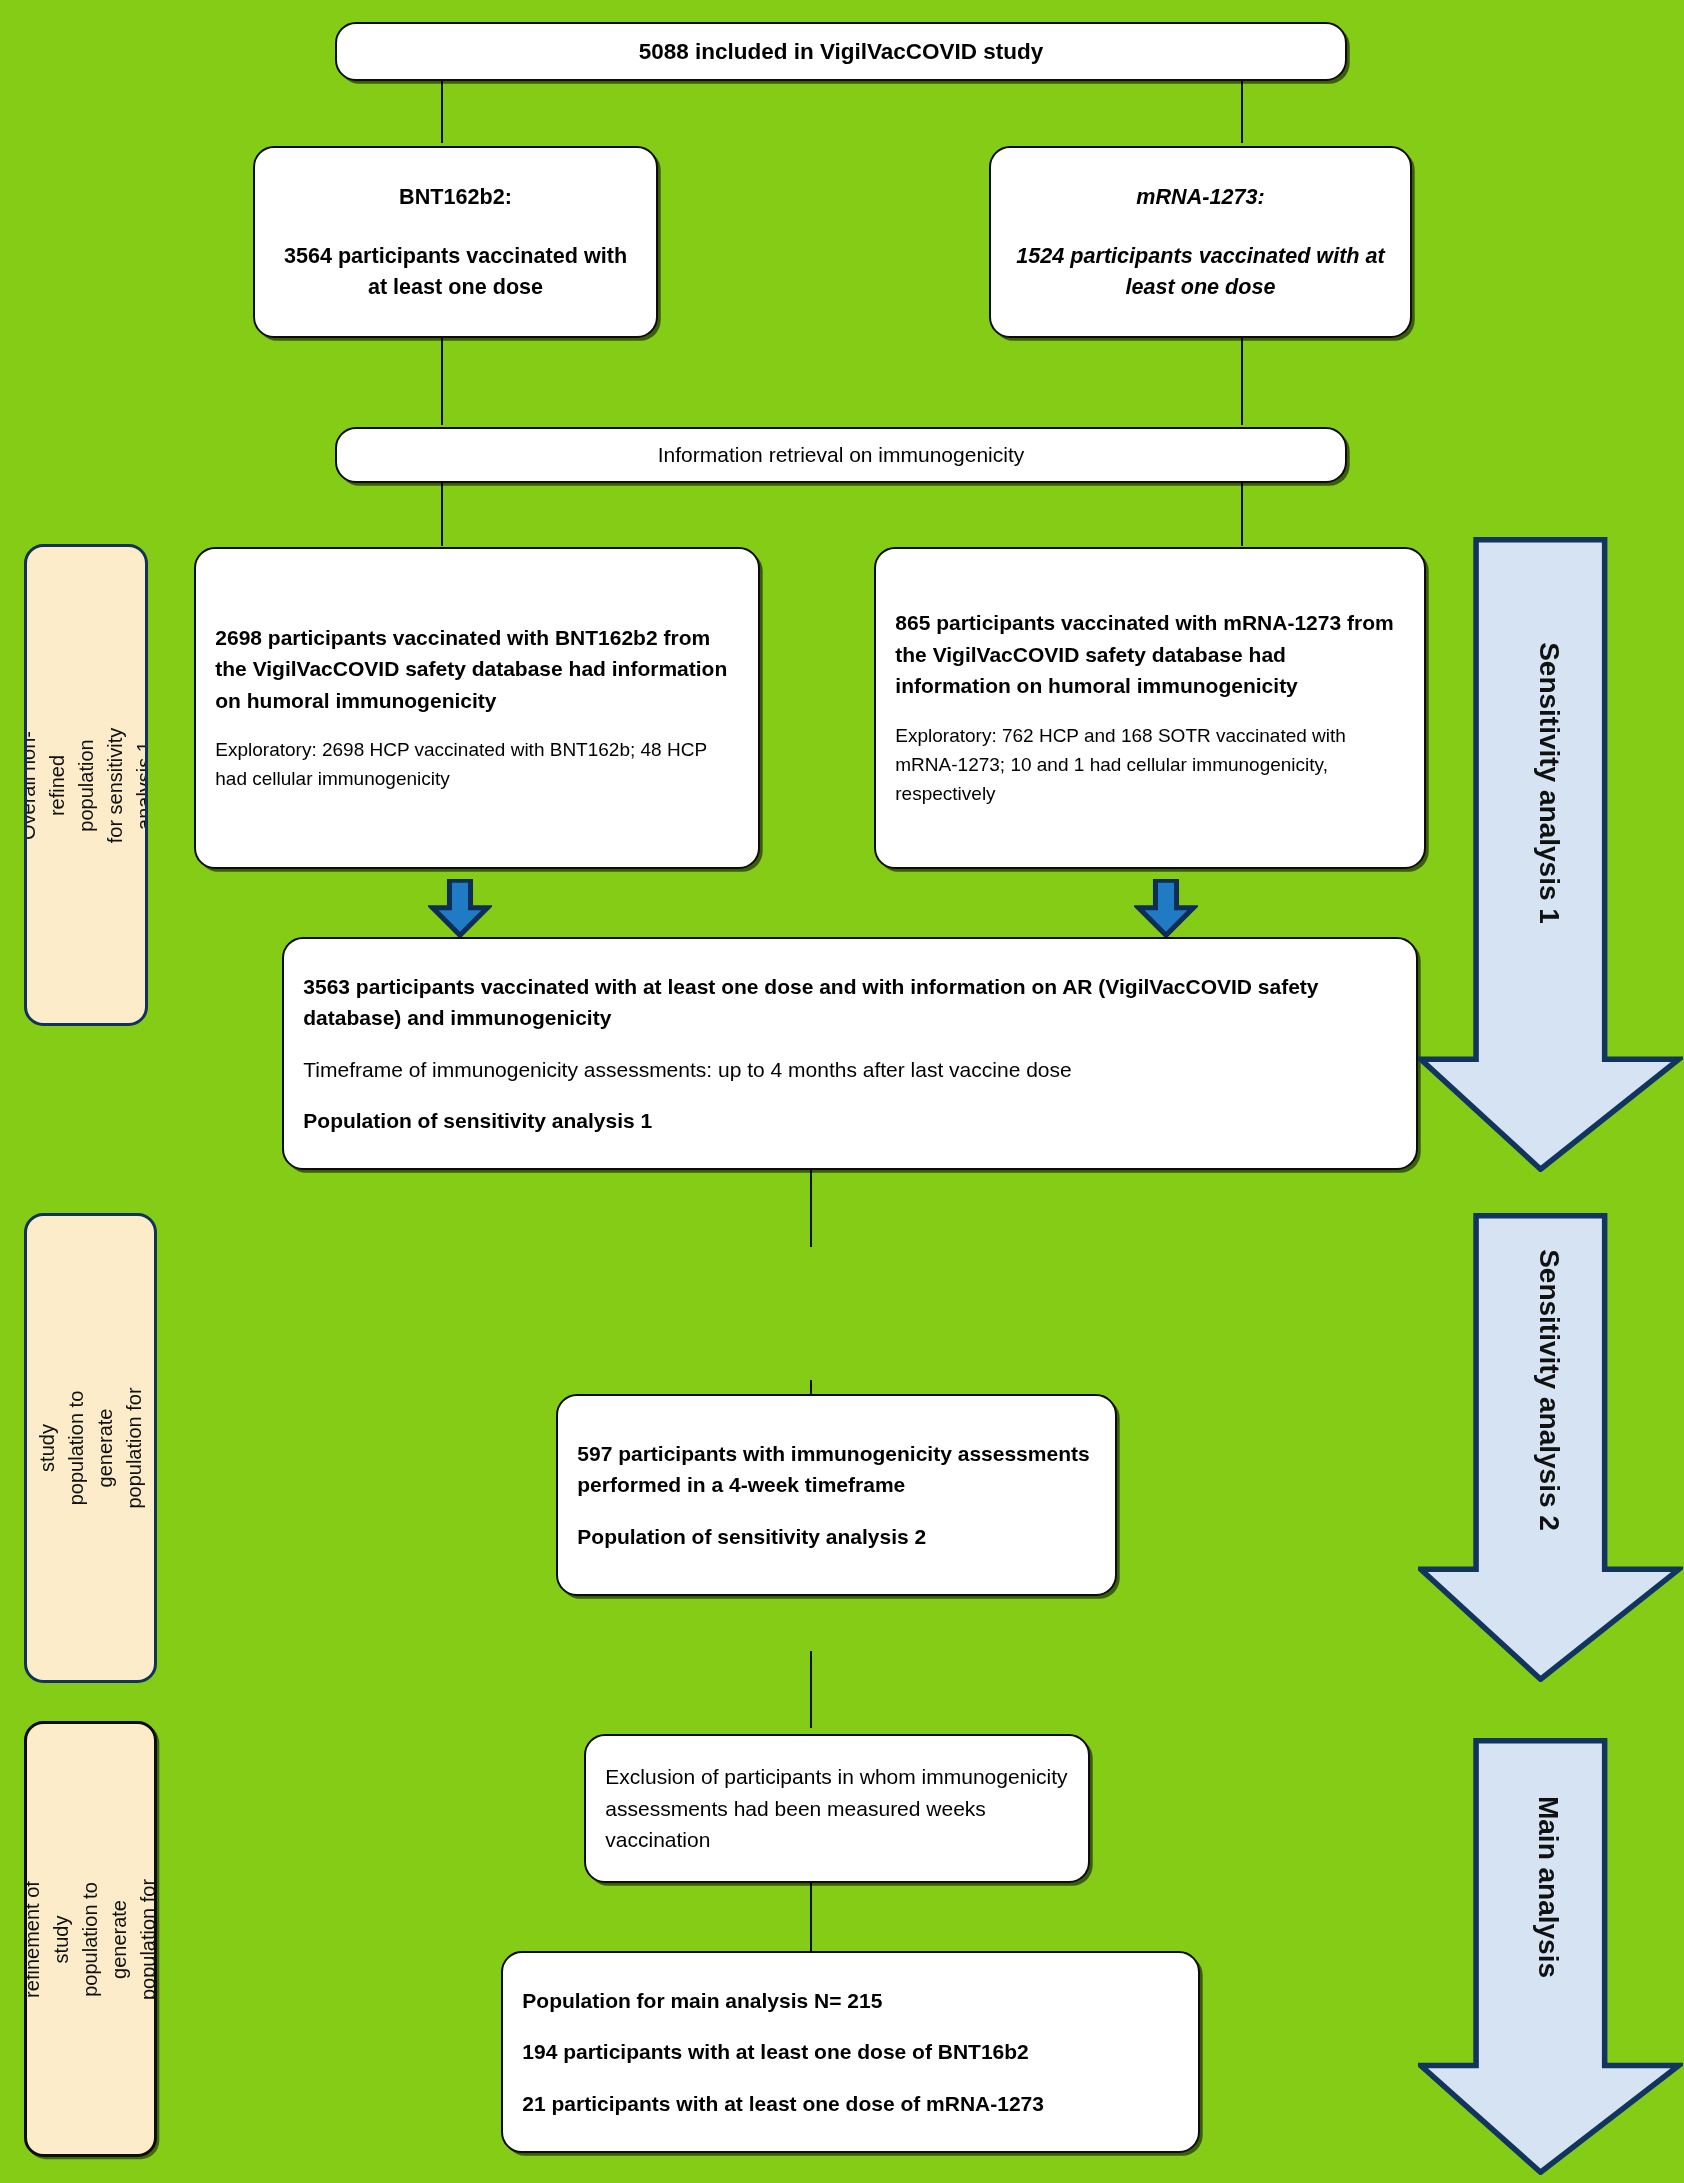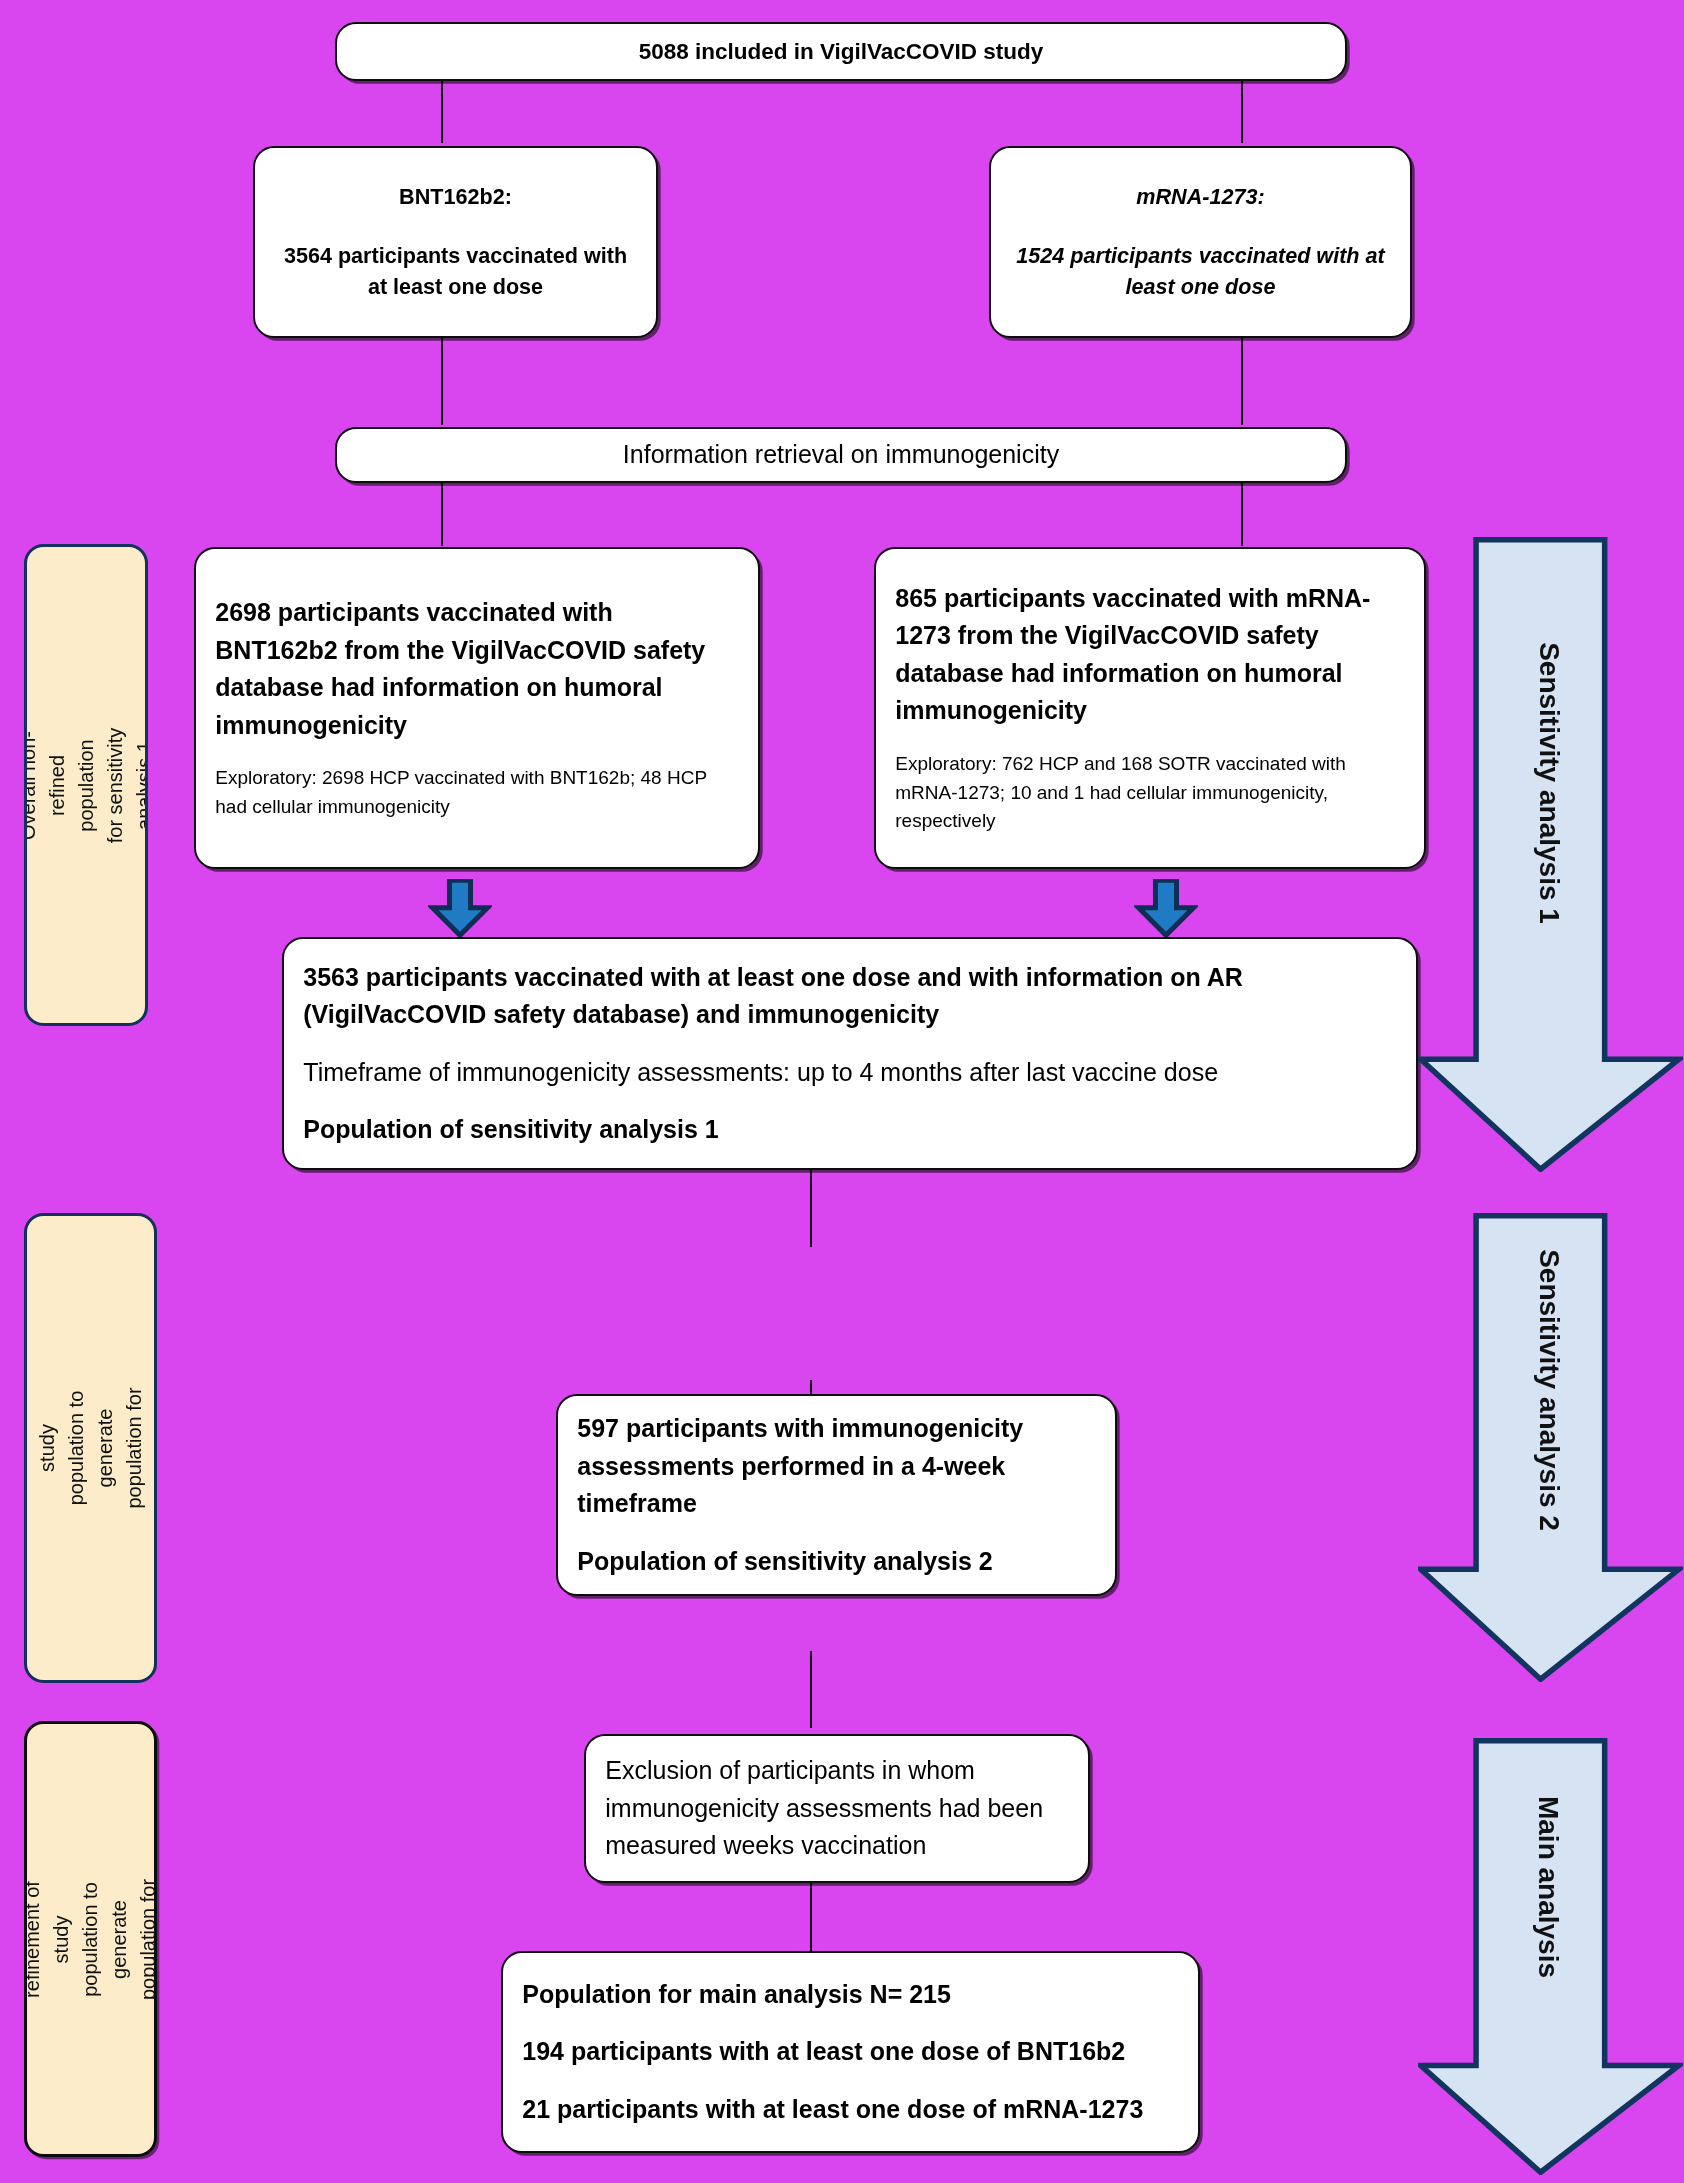--- a/index.html
+++ b/index.html
@@ -9,21 +9,21 @@
     background: #ffffff;
   }
   body {
     font-family: "Liberation Sans", sans-serif;
     color: #000000;
   }
   #canvas {
     position: relative;
     width: 1684px;
     height: 2183px;
-    background: #d946ef;
+    background: #84cc16;
     overflow: hidden;
   }
 
   
   .fbox {
     position: absolute;
     box-sizing: border-box;
     background: #ffffff;
     border: 2.3px solid #0d0d0d;
     border-radius: 21px;
@@ -39,21 +39,21 @@
   .fbox .pad {
     padding: 0 19.3px;
   }
   .center   { text-align: center; }
   .lead     { font-weight: bold; }
   .sub      { font-weight: normal; }
 
   
   .t-xl  { font-size: 22.5px; line-height: 1.42; }
   .t-lg  { font-size: 21.6px; line-height: 1.46; }
-  .t-md  { font-size: 25px; line-height: 1.50; }
+  .t-md  { font-size: 21px; line-height: 1.50; }
   .t-sm  { font-size: 19px; line-height: 1.52; }
 
   .gap-lg { height: 27px; }
   .gap-md { height: 20px; }
 
   
   .vline {
     position: absolute;
     background: #101010;
     width: 1.8px;

